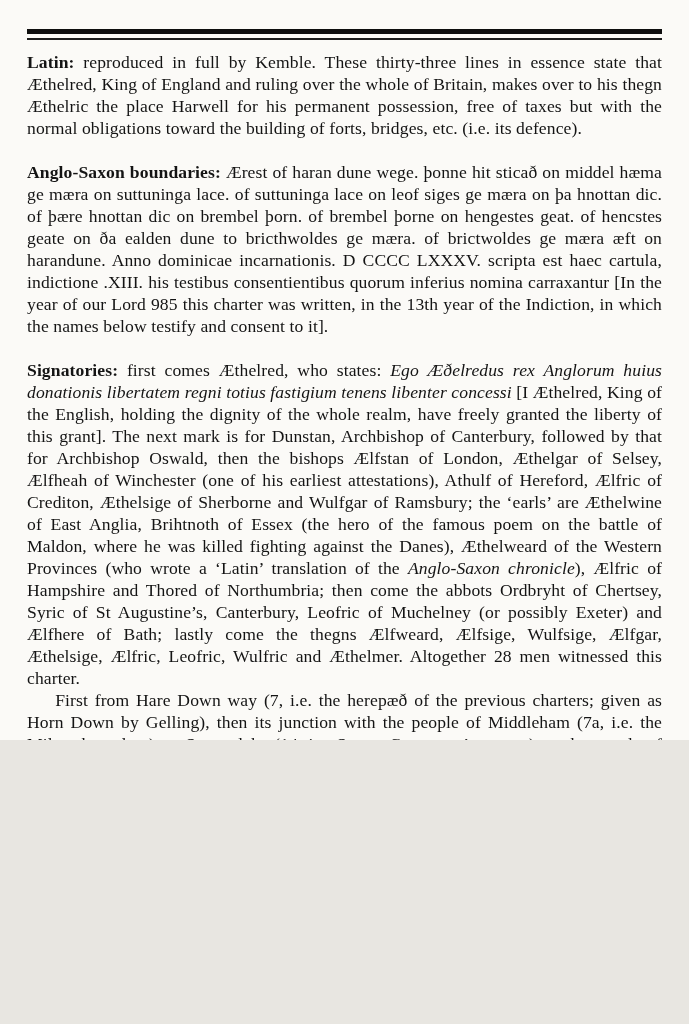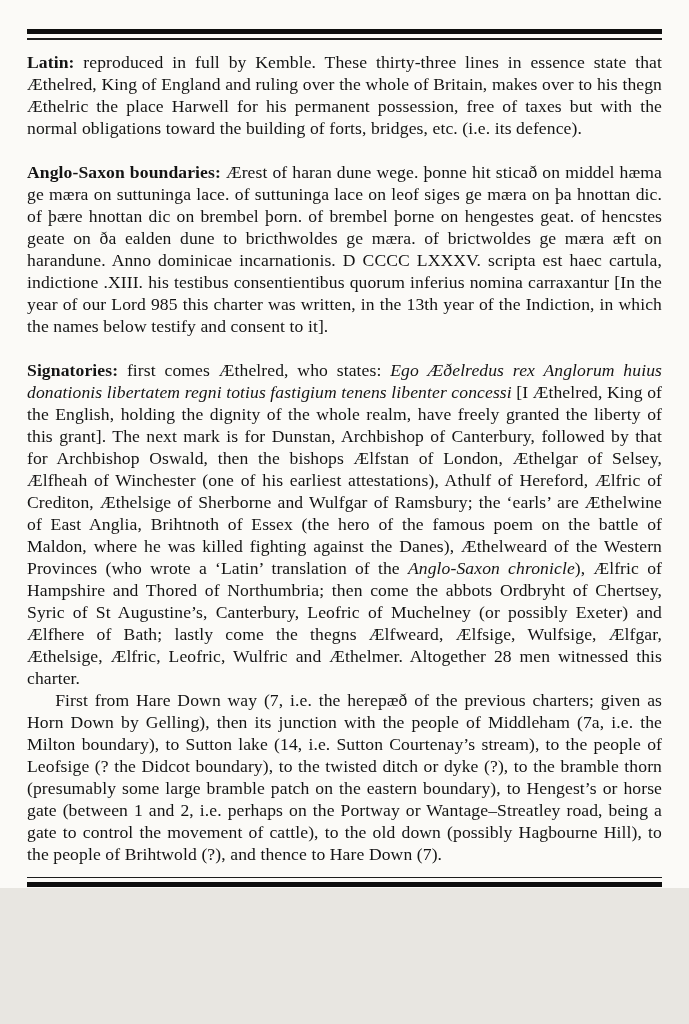--- a/index.html
+++ b/index.html
@@ -3,21 +3,21 @@
 <meta charset="utf-8">
 <style>
   html, body {
     margin: 0;
     padding: 0;
     background: #e8e6e1;
   }
   .page {
     position: relative;
     width: 689px;
-    height: 888px;
+    height: 740px;
     margin: 0 auto;
     background: #fbfaf7;
     color: #141414;
     font-family: "Liberation Serif", "DejaVu Serif", serif;
     overflow: hidden;
     box-sizing: border-box;
     padding: 0 27px;
   }
   .rule-thick {
     height: 5px;

